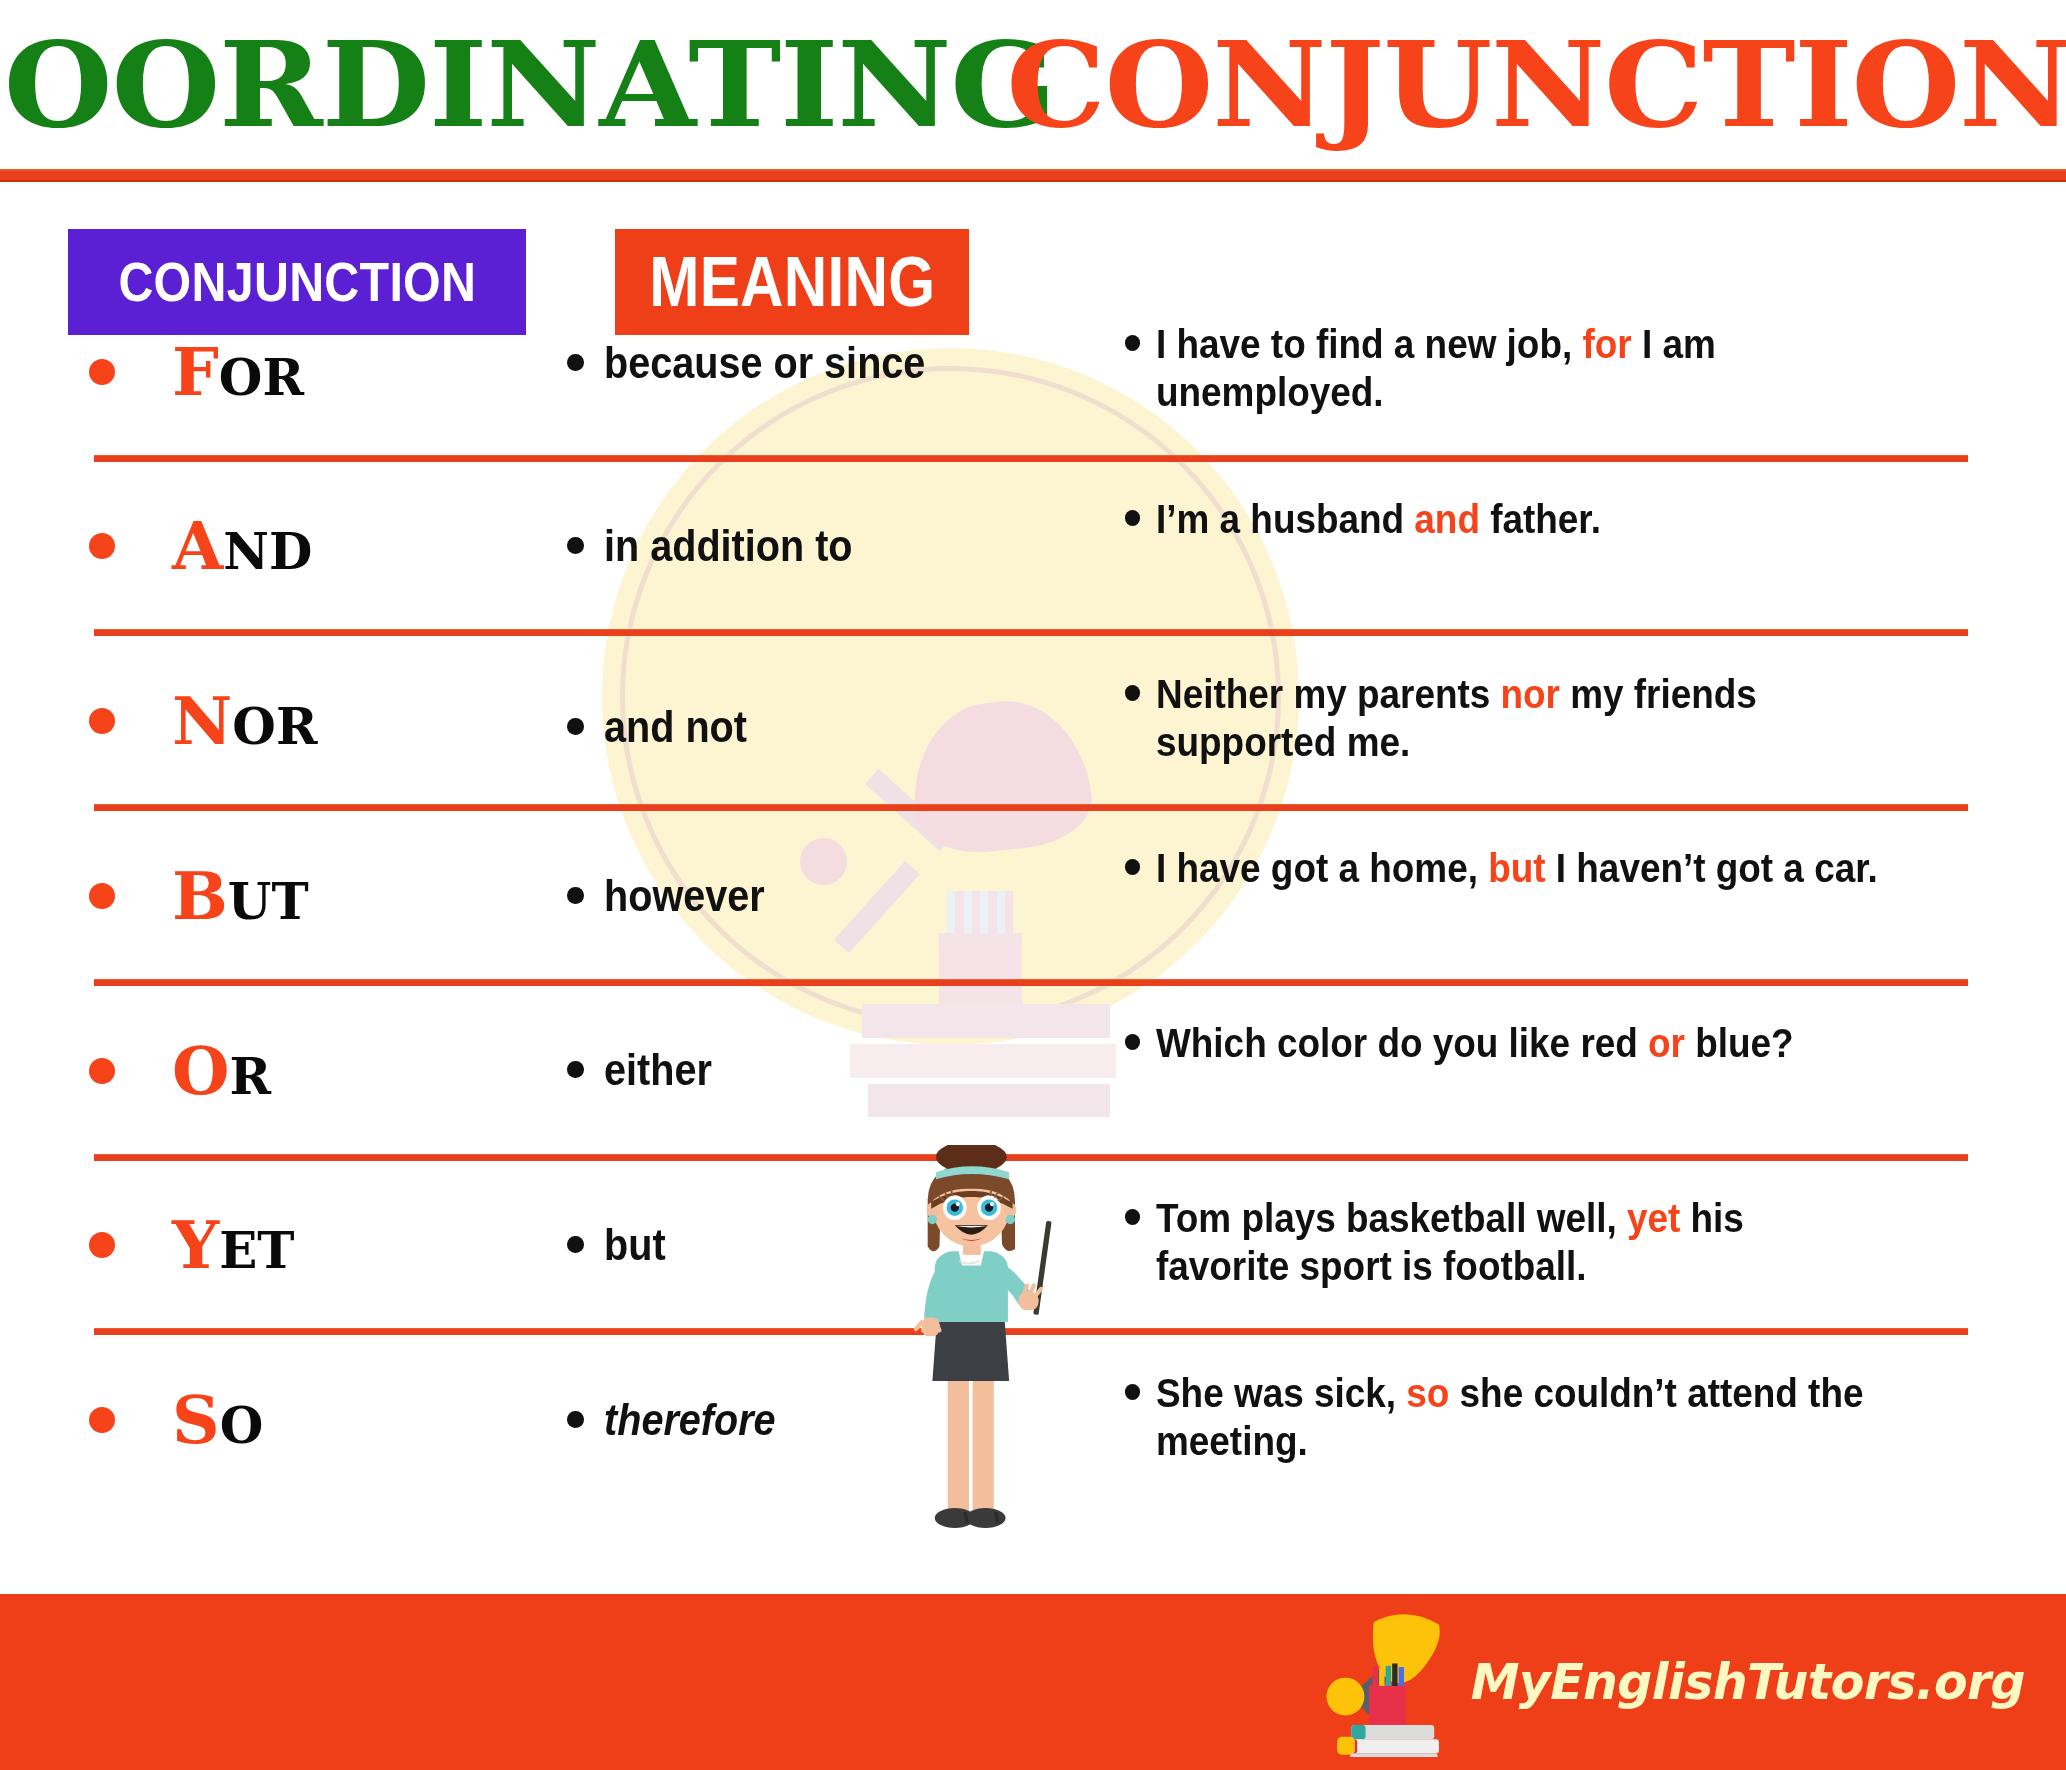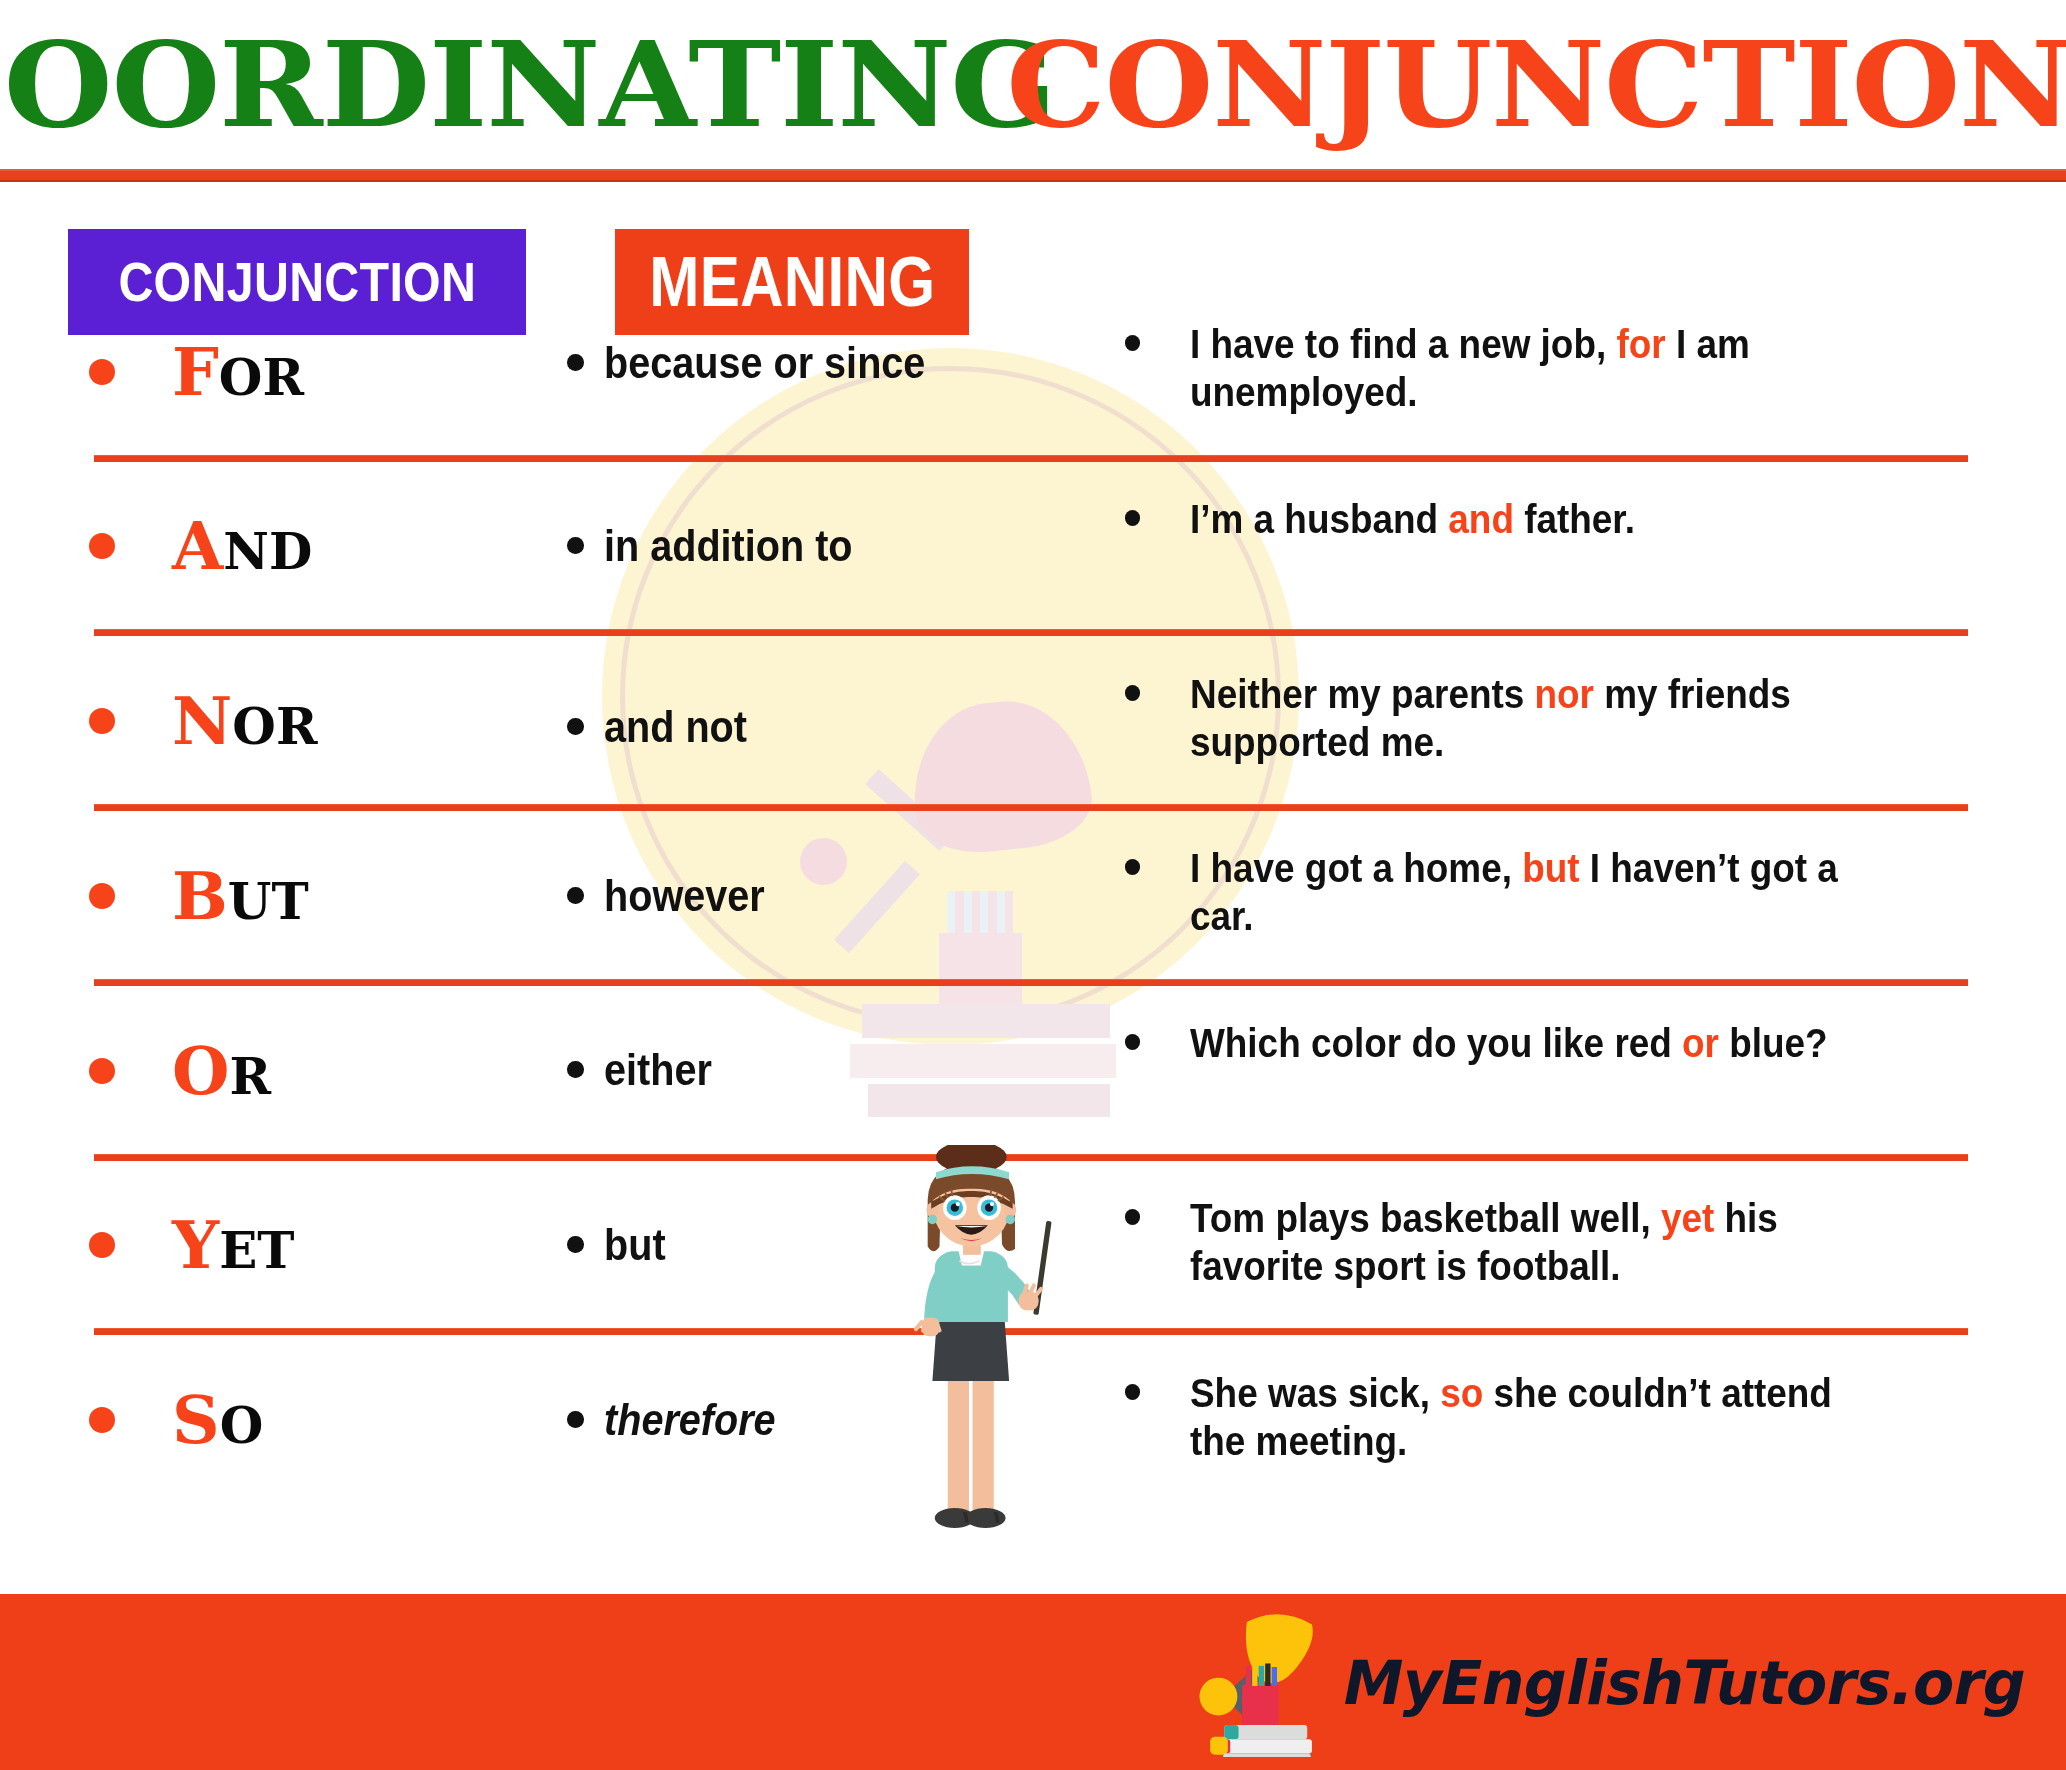--- a/index.html
+++ b/index.html
@@ -155,21 +155,21 @@
     color:#111111;
     transform:scaleX(0.88);
     transform-origin:left center;
     line-height:1;
     white-space:nowrap;
   }
 
   
   .ex-cell {
     position:absolute; left:1125px; width:838px;
-    display:flex; align-items:flex-start;gap:34px;
+    display:flex; align-items:flex-start;
   }
   .ex-bullet {
     width:15.3px; height:15.3px; border-radius:50%;
     background:#111111; flex:0 0 auto; margin-right:15.3px; margin-top:15.3px;
   }
   .ex-text {
     font-family:"Liberation Sans", sans-serif;
     font-weight:bold;
     font-size:41px;
     line-height:1.18;
@@ -188,22 +188,22 @@
     position:absolute; left:0; top:1594px; width:2066px; height:177px;
     background:#EE3F18; z-index:4;
     display:flex; align-items:center; justify-content:flex-end;
   }
   #footer-inner { display:flex; align-items:center; padding-right:41px; }
   #footer-logo-icon { width:148px; height:148px; margin-right:5.9px; flex:0 0 auto; }
   #footer-text {
     font-family:"DejaVu Sans", sans-serif;
     font-weight:bold;
     font-style:italic;
-    font-size:60px;
-    color:#0f172a;
+    font-size:49px;
+    color:#fef9c3;
     letter-spacing:-0.6px;
     white-space:nowrap;
   }
 </style>
 </head>
 <body>
 
 <div id="title-bar">
   <span class="t" id="title-word-1">COORDINATING</span>
   <span class="t" id="title-word-2">CONJUNCTIONS</span>

